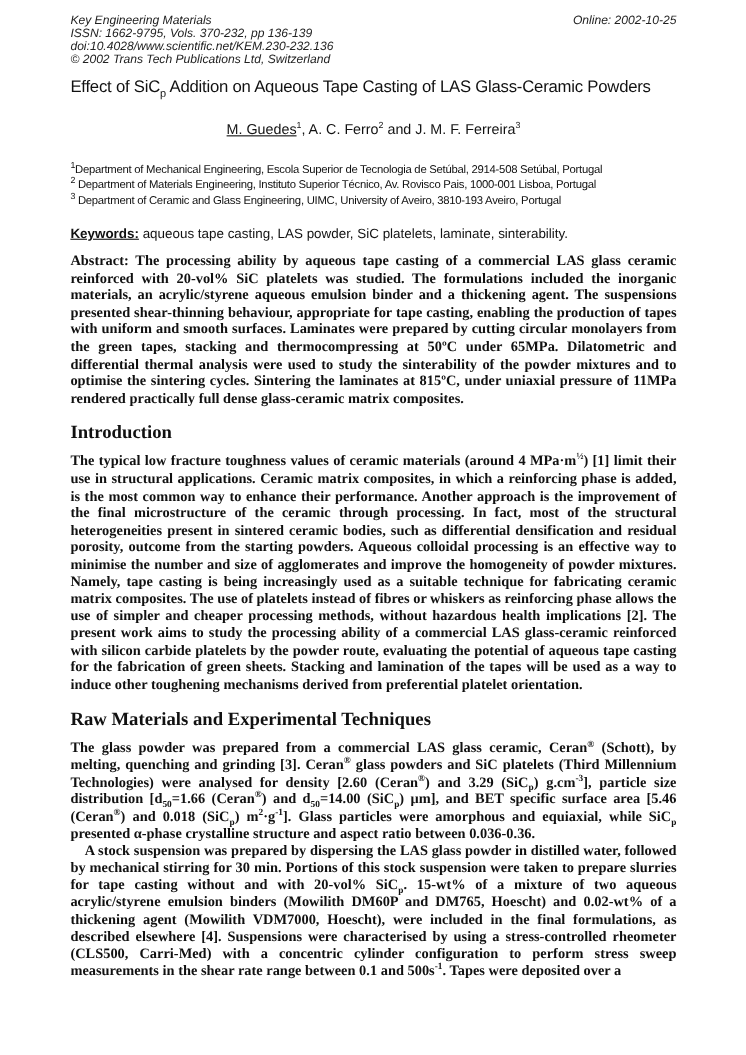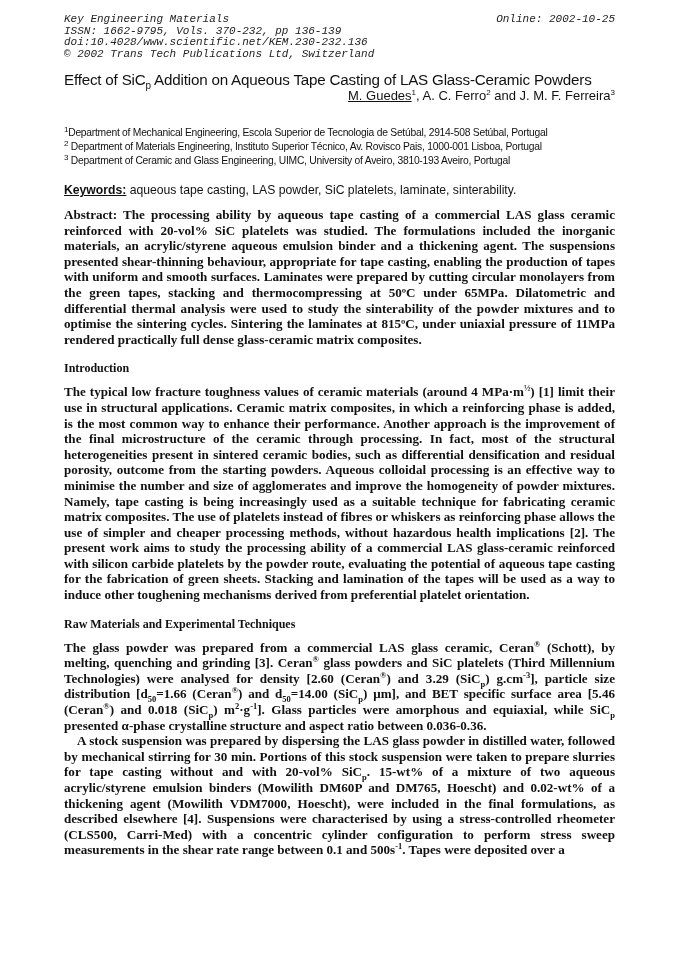--- a/index.html
+++ b/index.html
@@ -1,29 +1,29 @@
 <!DOCTYPE html>
 <html><head>
 <meta charset="utf-8">
 <style>
   html, body { margin:0; padding:0; background:#ffffff; }
   body { width:678px; height:959px; position:relative; overflow:hidden; color:#111; }
   .page { position:absolute; left:64px; top:14px; width:551px; }
-  .hdr { font-family:Liberation Mono, monospace; font-style:italic; font-size:11px; line-height:11.5px; color:#222; position:relative; }
+  .hdr { font-family:Liberation Sans, sans-serif; font-style:italic; font-size:11px; line-height:11.5px; color:#222; position:relative; }
   .hdr .right { position:absolute; right:0; top:0;margin-left:24px; }
   .title { font-family:"Liberation Sans", sans-serif; font-weight:normal; font-size:15.2px; text-align:left; margin-top:11px; letter-spacing:-0.2px; white-space:nowrap; }
-  .authors { font-family:"Liberation Sans", sans-serif; font-size:13px; text-align:right; margin-top:0; }
+  .authors { font-family:"Liberation Sans", sans-serif; font-size:13px; text-align:center; margin-top:22px; }
   .authors .u { text-decoration:underline; }
   .authors sup, .aff sup { font-size:8px; }
   .aff { font-family:"Liberation Sans", sans-serif; font-size:10.3px; line-height:14px; margin-top:23px; letter-spacing:-0.25px; white-space:nowrap; }
   .kw { font-family:"Liberation Sans", sans-serif; font-size:12.2px; margin-top:15px; }
   .kw b { text-decoration:underline; }
   .body { font-family:"Liberation Serif", serif; font-size:13.1px; line-height:15.6px; text-align:justify;font-weight:bold; }
   .abstract { margin-top:10px; }
-  h2 { font-family:"Liberation Serif", serif; font-size:12px; font-weight:bold; margin:14px 0 8px 0; }
+  h2 { font-family:"Liberation Serif", serif; font-size:17px; font-weight:bold; margin:14px 0 8px 0; }
   p { margin:0; }
   .indent { text-indent:13px; }
   sub, sup { font-size:8.5px; line-height:0; }
 </style>
 </head>
 <body>
 
 <div class="page">
 
   <div class="hdr">

